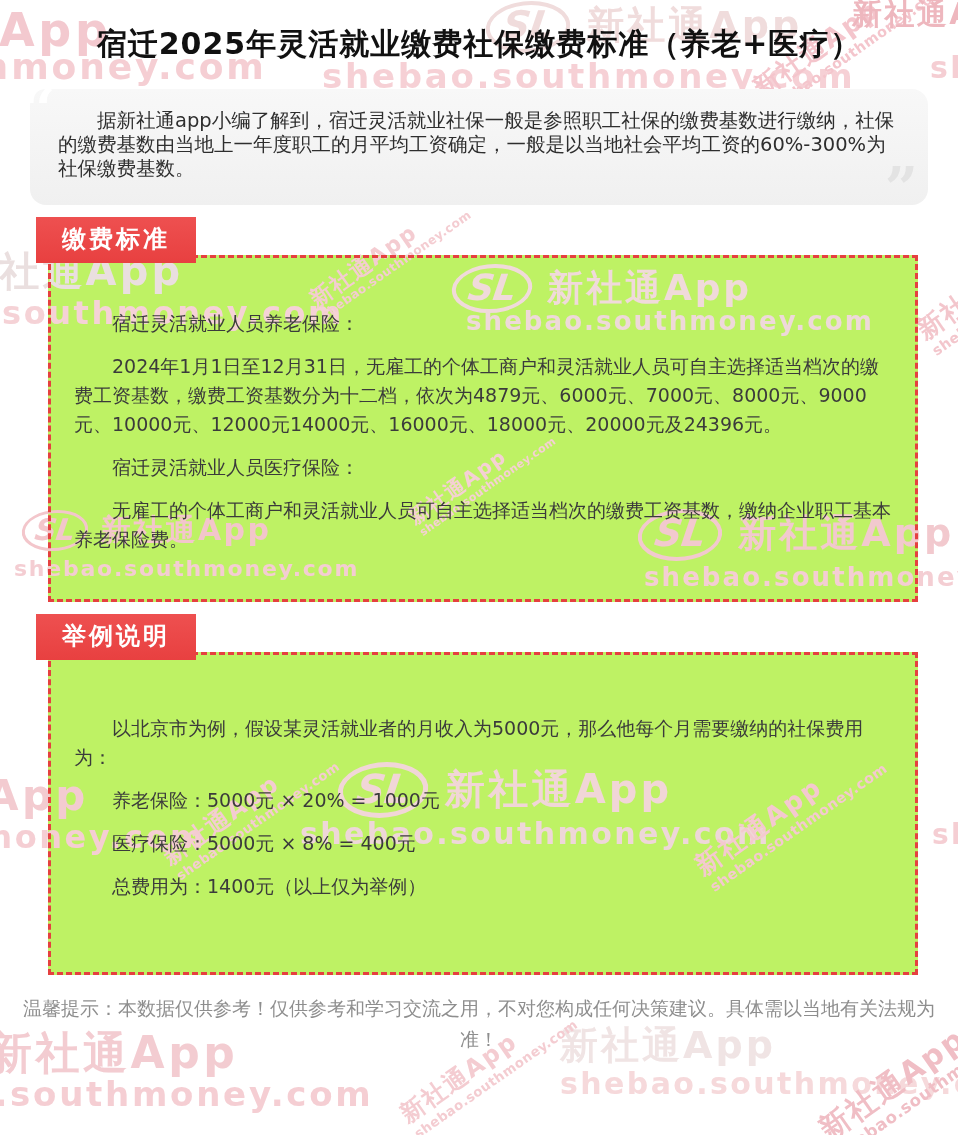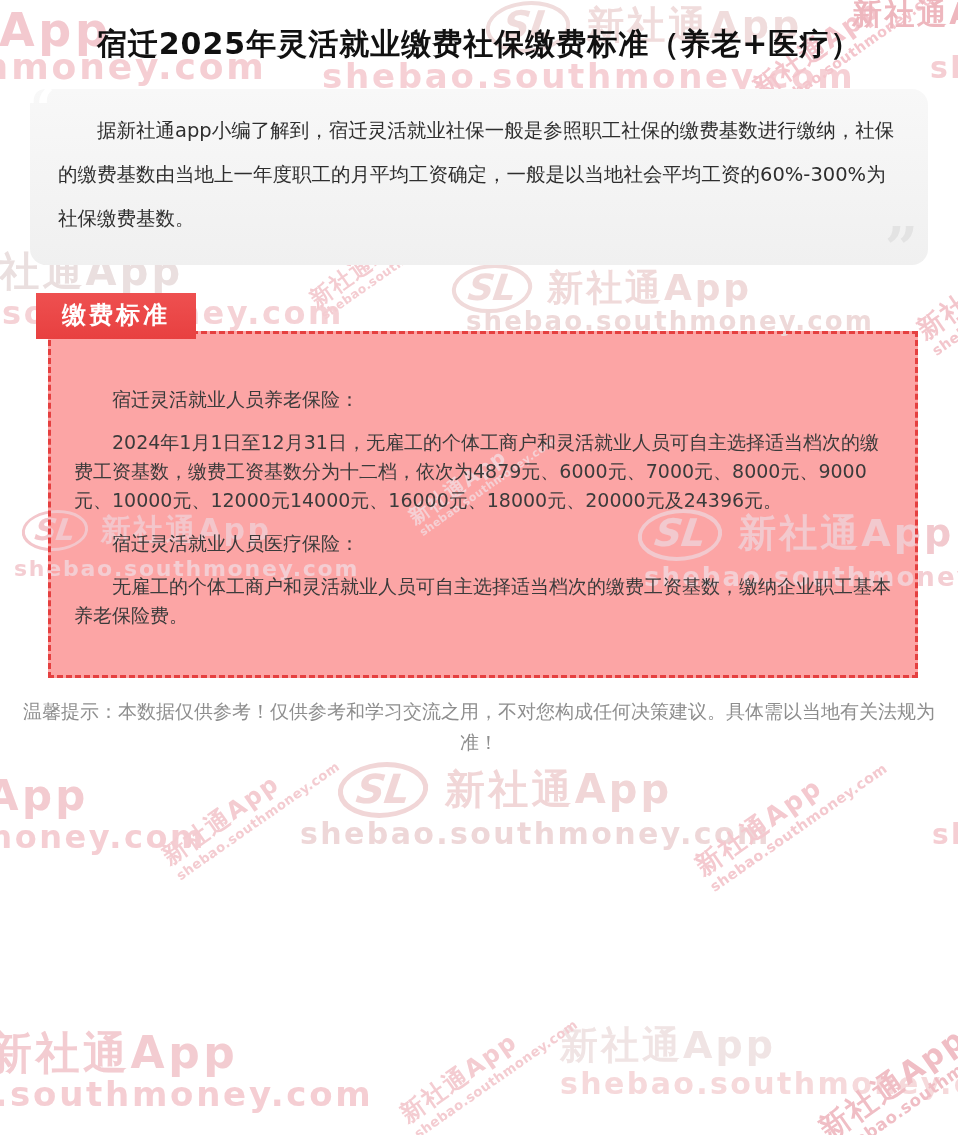--- a/index.html
+++ b/index.html
@@ -62,41 +62,41 @@
     margin:24px 10px 24px; text-align:center;
     font-size:30px; font-weight:bold; color:#111; letter-spacing:1px;
   }
   .intro {
     position:relative; z-index:3;
     margin:0 30px; border-radius:16px;
     background:linear-gradient(180deg,#f8f8f8,#f0f0f0);
     padding:20px 28px 24px;
   }
   .intro p {
-    margin:0; font-size:19.5px; line-height:44px; color:#2e2e2e; text-indent:2em;
+    margin:0; font-size:19.5px; line-height:24px; color:#2e2e2e; text-indent:2em;
   }
   .q-open, .q-close {
     position:absolute; font-family:"DejaVu Serif","Liberation Serif",serif;
     font-size:58px; font-weight:bold; line-height:0.55; pointer-events:none;
   }
   .q-open  { left:-8px; top:6px; color:#ffffff; }
   .q-close { right:10px; bottom:0px; color:#e3e3e3; }
 
-  .section { margin-top:28px; }
+  .section { margin-top:12px; }
   .sec-label {
     position:relative; z-index:5; display:inline-block;
     margin:0 0 -8px 36px;
     background:linear-gradient(180deg,#ee5050,#e84040);
     color:#fff; font-size:24px; font-weight:bold; letter-spacing:3px;
     padding:6px 26px 8px;
   }
   .dashed-box {
     position:relative;
     margin:0 40px 0 48px;
-    background:#fca5a5;
+    background:#bef264;
   }
   .dashed-box::before {
     content:""; position:absolute; inset:0;
     border:3px dashed #e54040; z-index:4; pointer-events:none;
   }
   .dashed-box p {
     position:relative; z-index:3;
     margin:14px 0; padding:0 24px;
     font-size:19px; line-height:29px; color:#3b3b3b; text-indent:2em;
   }
@@ -187,16 +187,25 @@
   <div class="section">
     <div class="sec-label">缴费标准</div>
     <div class="dashed-box box-standard">
       <p>宿迁灵活就业人员养老保险：</p>
       <p>2024年1月1日至12月31日，无雇工的个体工商户和灵活就业人员可自主选择适当档次的缴费工资基数，缴费工资基数分为十二档，依次为4879元、6000元、7000元、8000元、9000元、10000元、12000元14000元、16000元、18000元、20000元及24396元。</p>
       <p>宿迁灵活就业人员医疗保险：</p>
       <p>无雇工的个体工商户和灵活就业人员可自主选择适当档次的缴费工资基数，缴纳企业职工基本养老保险费。</p>
     </div>
   </div>
 
+  <div class="section">
+    <div class="sec-label">举例说明</div>
+    <div class="dashed-box box-example">
+      <p>以北京市为例，假设某灵活就业者的月收入为5000元，那么他每个月需要缴纳的社保费用为：</p>
+      <p>养老保险：5000元 × 20% = 1000元</p>
+      <p>医疗保险：5000元 × 8% = 400元</p>
+      <p>总费用为：1400元（以上仅为举例）</p>
+    </div>
+  </div>
 
   <div class="notice">温馨提示：本数据仅供参考！仅供参考和学习交流之用，不对您构成任何决策建议。具体需以当地有关法规为准！</div>
 
 </div>
 
 </body></html>

